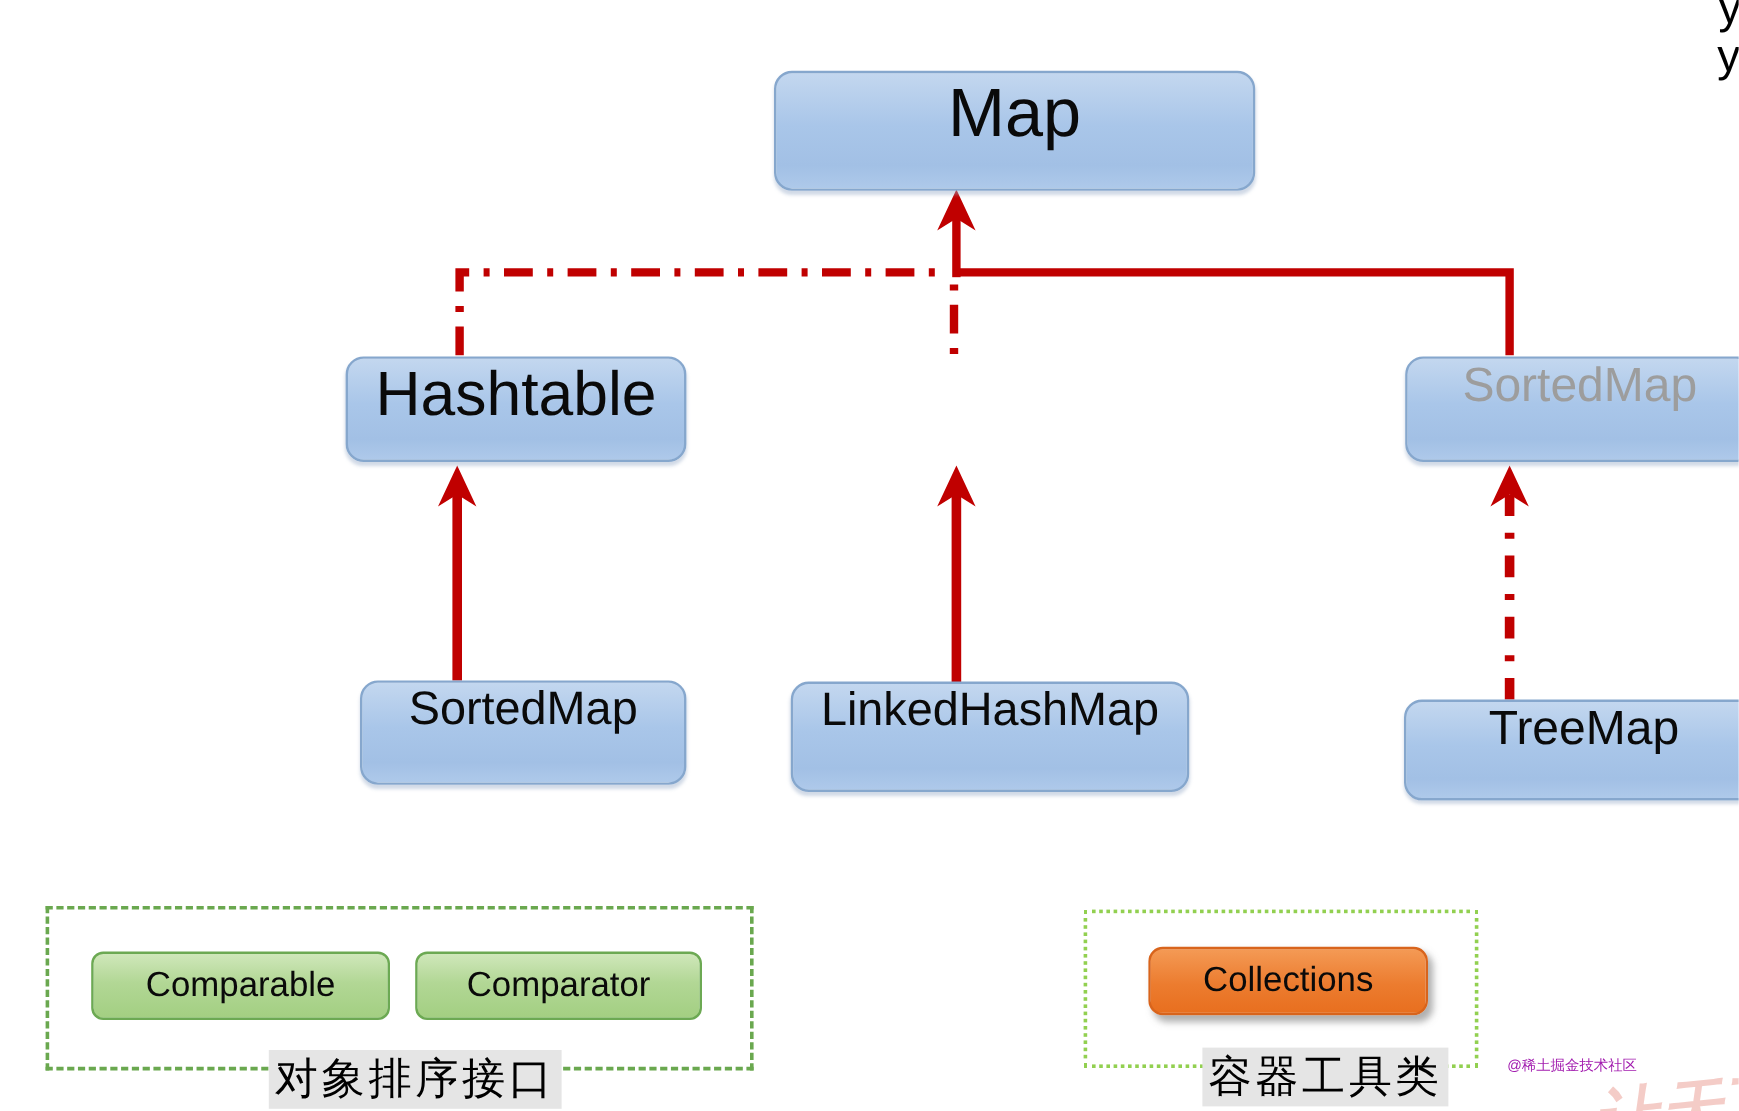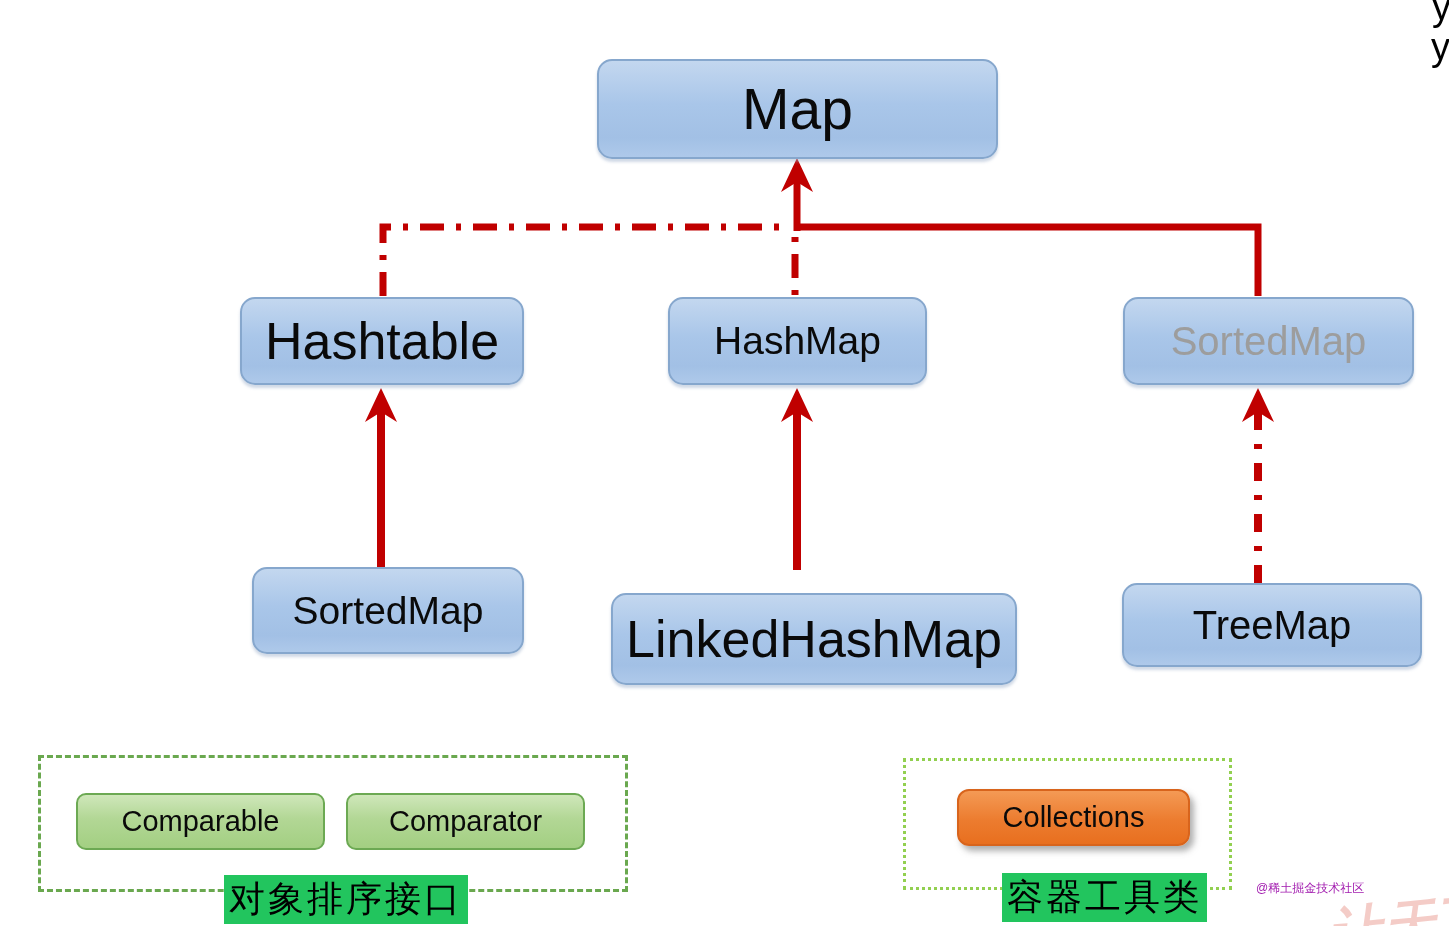--- a/index.html
+++ b/index.html
@@ -11,35 +11,36 @@
     font-family:"Liberation Sans", sans-serif;
   }
   
   #connectors{
     position:absolute;left:0;top:0;width:1449px;height:926px;
     pointer-events:none;
   }
   
   .node{
     position:absolute;
-    display:flex;align-items:center;justify-content:center;
+    display:flex;align-items:flex-start;justify-content:center;
     background:linear-gradient(180deg,#c3d7ef 0%,#a9c6e9 45%,#a2c0e5 80%,#aec9ea 100%);
     border:2px solid #86a7cd;
     border-radius:15px;
     color:#0a0a0a;
     box-shadow:0 3px 3px rgba(150,170,200,0.45);
     box-sizing:border-box;
     white-space:nowrap;
+    margin-left:48px;
   }
   .node.map        {left:597px;top:59px;  width:401px;height:100px;font-size:57px;}
   .node.hashtable  {left:240px;top:297px; width:284px;height:88px; font-size:52px;}
   .node.hashmap    {left:668px;top:297px; width:259px;height:88px; font-size:39px;}
   .node.sortedmap  {left:1123px;top:297px;width:291px;height:88px; font-size:40px;color:#9d9d9d;}
   .node.properties {left:252px;top:567px; width:272px;height:87px; font-size:39px;}
-  .node.linkedhashmap{left:611px;top:593px;width:406px;height:92px;font-size:52px;}
+  .node.linkedhashmap{left:611px;top:568px;width:332px;height:92px;font-size:39px;}
   .node.treemap    {left:1122px;top:583px;width:300px;height:84px; font-size:40px;}
 
   
   .group-box{
     position:absolute;
     box-sizing:border-box;
     background:transparent;
   }
   .group-box.sorting{
     left:38px;top:755px;width:590px;height:137px;
@@ -69,21 +70,21 @@
     background:linear-gradient(180deg,#f49a55 0%,#ec7c2f 55%,#e86f1f 100%);
     border:2px solid #d8641c;
     border-radius:12px;
     box-shadow:4px 5px 6px rgba(110,110,110,0.55);
   }
   .caption{
     position:absolute;
     font-family:Liberation Mono, monospace;
     font-size:36px;
     color:#000;
-    background:#22c55e;
+    background:#e5e5e5;
     padding:0 5px;
     white-space:nowrap;
     letter-spacing:3px;
   }
   .caption.sorting{left:224px;top:875px;}
   .caption.utility{left:1002px;top:873px;}
 
   
   .credit{
     position:absolute;left:1256px;top:880px;
@@ -133,23 +134,20 @@
       <polygon points="1258,388 1242,422 1258,412 1274,422"></polygon>
     </g>
   </svg>
 
   <div class="node map">
     <span>Map</span>
   </div>
   <div class="node hashtable">
     <span>Hashtable</span>
   </div>
-  <div class="node hashmap">
-    <span>HashMap</span>
-  </div>
   <div class="node sortedmap">
     <span>SortedMap</span>
   </div>
   <div class="node properties">
     <span>SortedMap</span>
   </div>
   <div class="node linkedhashmap">
     <span>LinkedHashMap</span>
   </div>
   <div class="node treemap">

